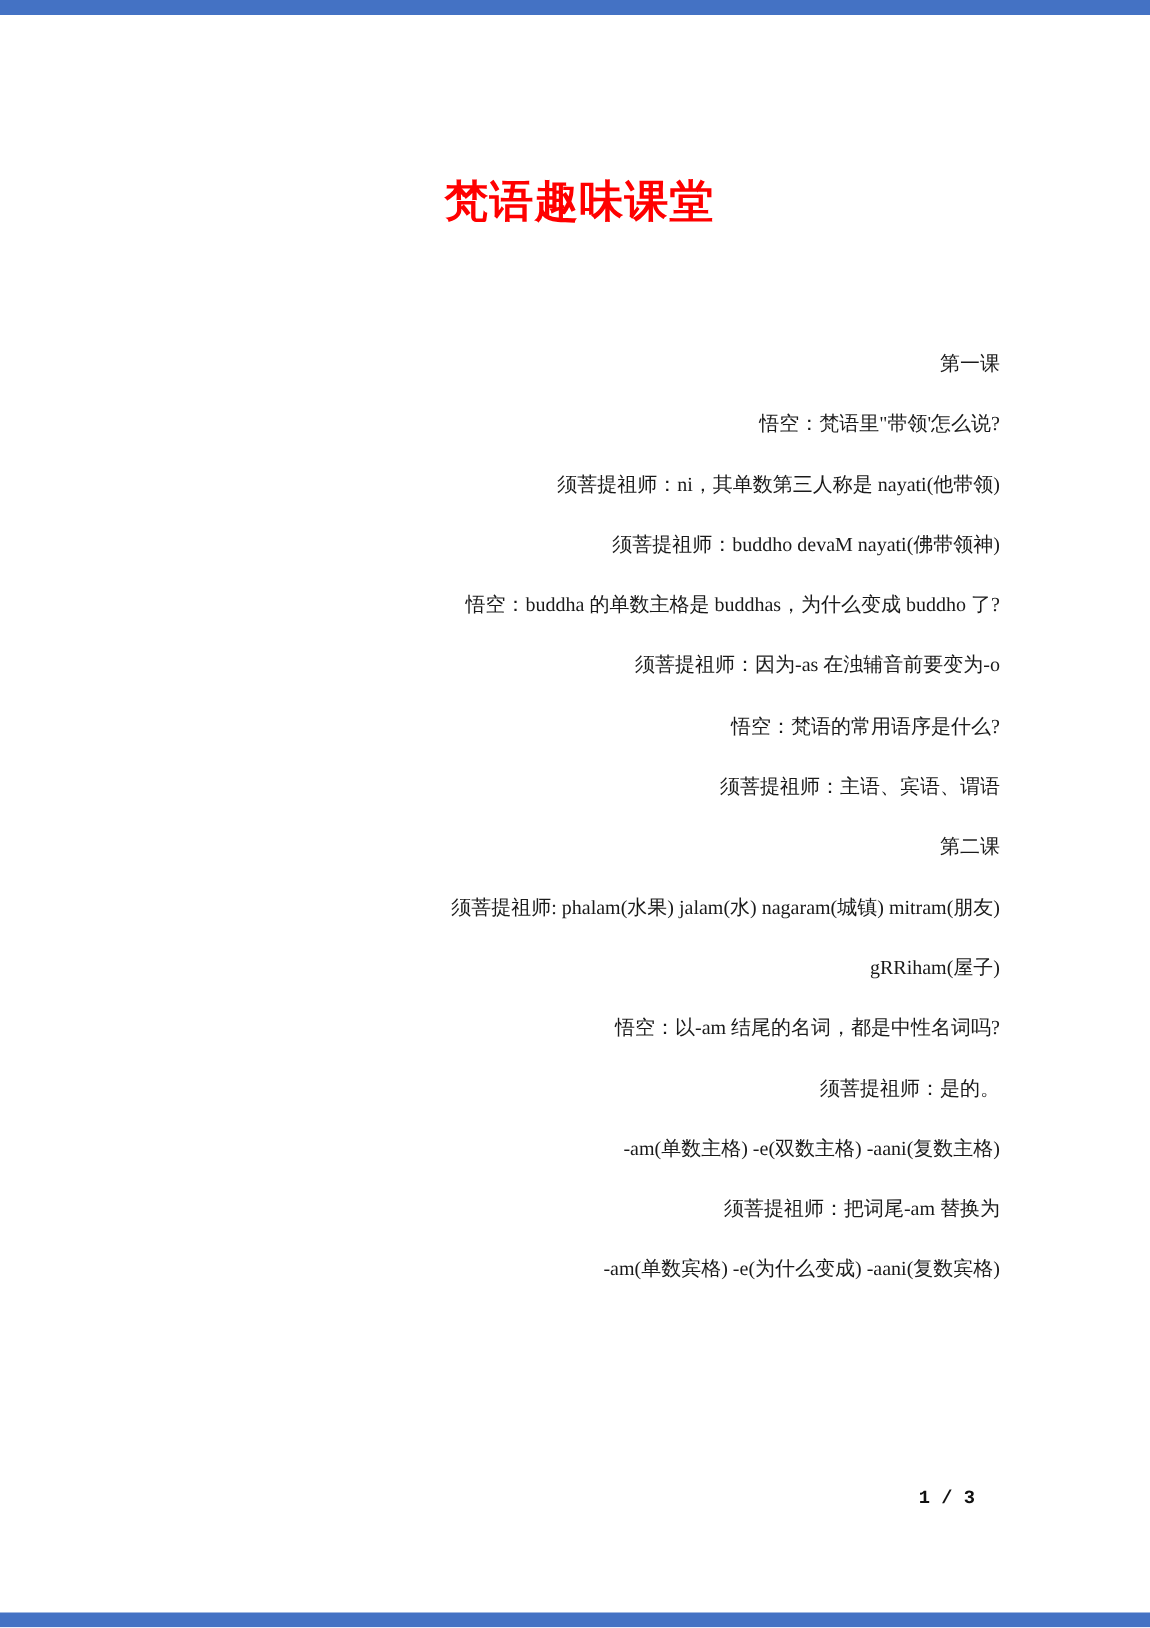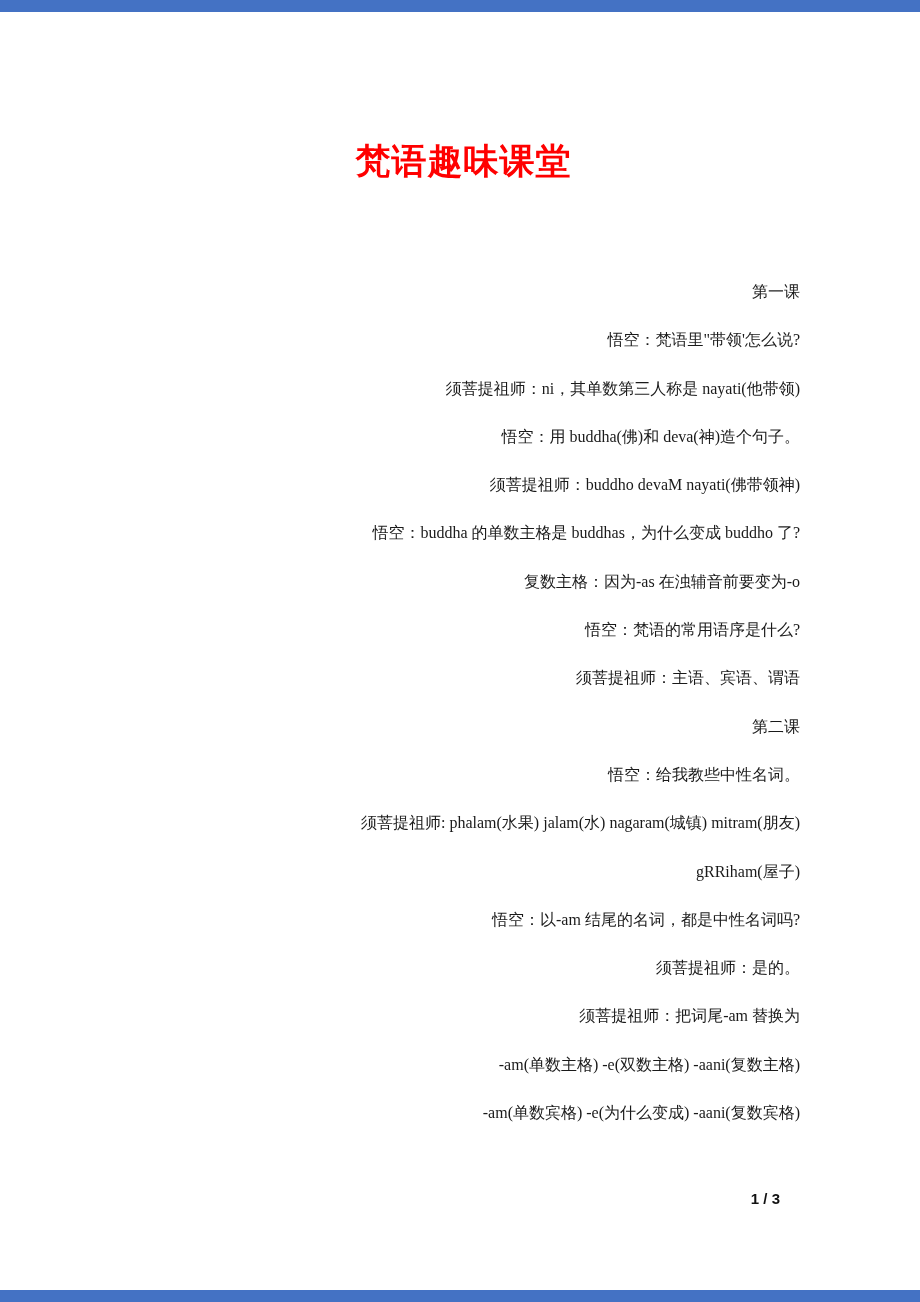--- a/index.html
+++ b/index.html
@@ -52,51 +52,49 @@
   }
   .line.indent {
     padding-left: 44px;
   }
   .page-number {
     position: absolute;
     top: 1190px;
     left: 140px;
     width: 640px;
     text-align: right;
-    font-family: Liberation Sans, sans-serif;
+    font-family: Liberation Mono, monospace;
     font-size: 15px;
     font-weight: 700;
     color: #111111;
   }
 </style>
 </head>
 <body>
 
 <div class="page" style="background: rgb(255, 255, 255);">
   <div class="accent-bar top" style="background: rgb(68, 114, 196);"></div>
 
   <h1 class="doc-title" style="color: rgb(255, 0, 0);">梵语趣味课堂</h1>
 
   <div class="doc-body" id="body-lines">
       <div class="line indent">第一课</div>
       <div class="line indent">悟空：梵语里"带领'怎么说?</div>
       <div class="line indent">须菩提祖师：ni，其单数第三人称是 nayati(他带领)</div>
-      <div class="line indent">悟空：用 buddha(佛)和 deva(神)造个句子。</div>
       <div class="line indent">须菩提祖师：buddho devaM nayati(佛带领神)</div>
       <div class="line indent">悟空：buddha 的单数主格是 buddhas，为什么变成 buddho 了?</div>
-      <div class="line indent">复数主格：因为-as 在浊辅音前要变为-o</div>
+      <div class="line indent">须菩提祖师：因为-as 在浊辅音前要变为-o</div>
       <div class="line indent">悟空：梵语的常用语序是什么?</div>
       <div class="line indent">须菩提祖师：主语、宾语、谓语</div>
       <div class="line indent">第二课</div>
-      <div class="line indent">悟空：给我教些中性名词。</div>
       <div class="line indent">须菩提祖师: phalam(水果) jalam(水) nagaram(城镇) mitram(朋友)</div>
       <div class="line">gRRiham(屋子)</div>
       <div class="line indent">悟空：以-am 结尾的名词，都是中性名词吗?</div>
       <div class="line indent">须菩提祖师：是的。</div>
+      <div class="line indent">-am(单数主格) -e(双数主格) -aani(复数主格)</div>
       <div class="line indent">须菩提祖师：把词尾-am 替换为</div>
-      <div class="line indent">-am(单数主格) -e(双数主格) -aani(复数主格)</div>
       <div class="line indent">-am(单数宾格) -e(为什么变成) -aani(复数宾格)</div>
     </div>
 
   <div class="page-number">1 / 3</div>
 
   <div class="accent-bar bottom" style="background: rgb(68, 114, 196);"></div>
 </div>
 
 </body></html>

